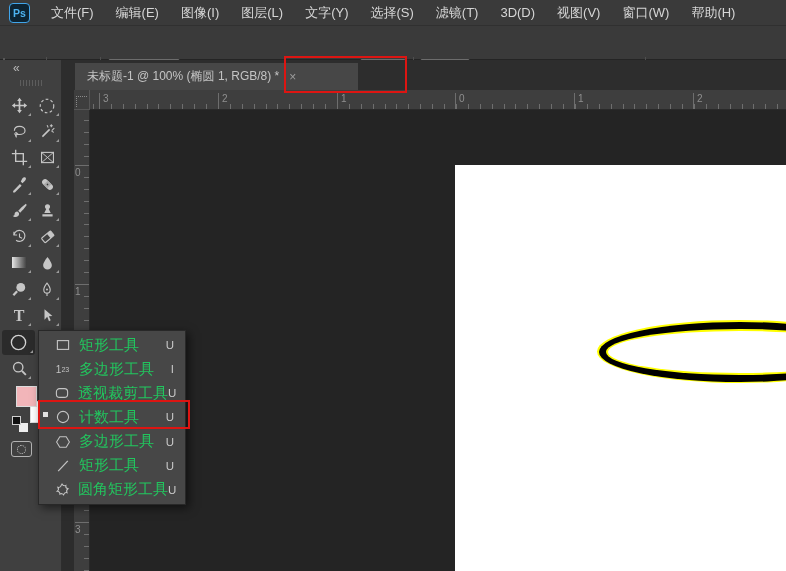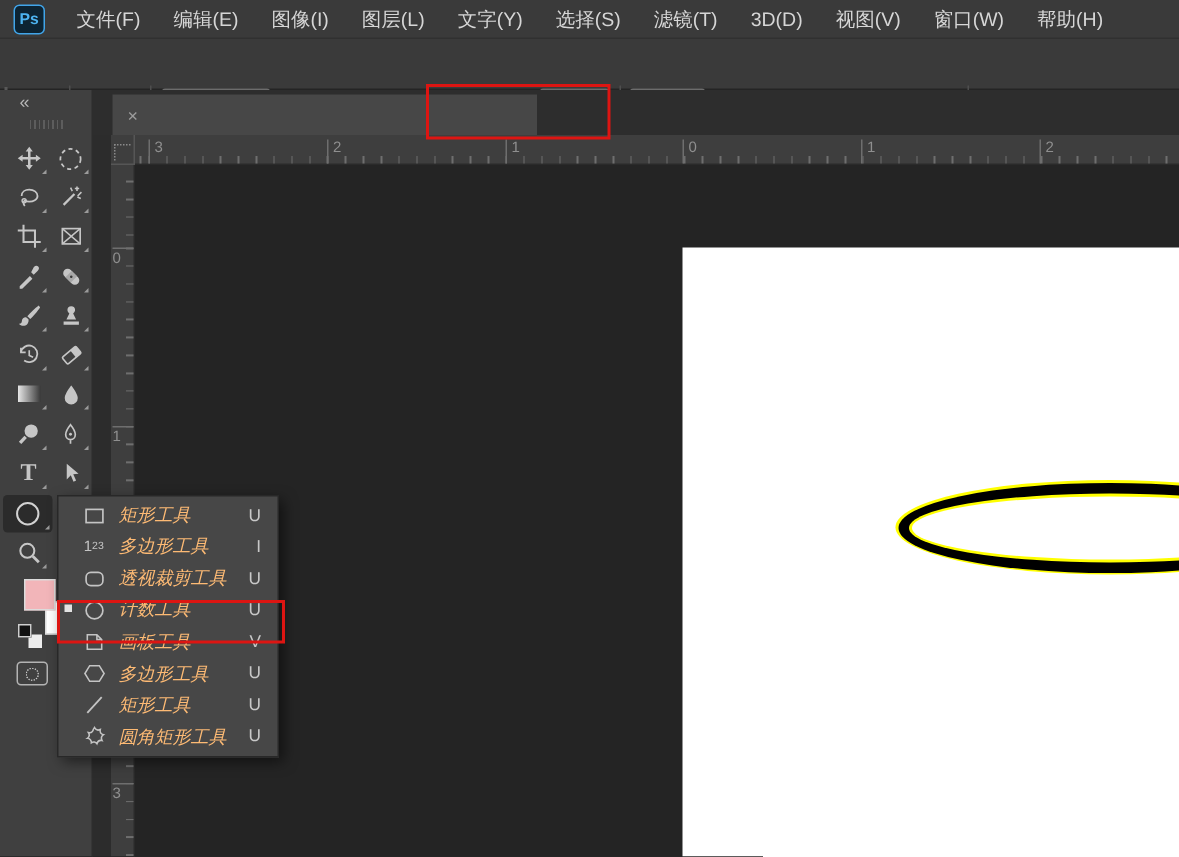--- a/index.html
+++ b/index.html
@@ -122,21 +122,21 @@
   .shape-ellipse .yellow2 { position:absolute; inset:8.5px; border-radius:50%; background:#ffff00; }
   .shape-ellipse .white { position:absolute; inset:10.5px; border-radius:50%; background:#ffffff; }
 
   
   .flyout { position:absolute; left:38px; top:330px; width:148px; height:175px; z-index:40;
     background:#474747; border:1px solid #282828; box-shadow:3px 3px 9px rgba(0,0,0,.55);
     display:flex; flex-direction:column; padding:2px 0; }
   .flyout .row { position:relative; flex:1; display:flex; align-items:center; padding-left:15px; }
   .flyout .ficon { width:17px; height:17px; margin-right:8px; display:flex; align-items:center; justify-content:center;
     color:#c4c4c4; font-size:10px; }
-  .flyout .flabel { font-size:12px; color:#fdba74; white-space:nowrap;font-style:italic; }
+  .flyout .flabel { font-size:15px; color:#22c55e; white-space:nowrap; }
   .flyout .fkey { margin-left:auto; margin-right:11px; font-size:11.5px; color:#c8c8c8; }
   .tool-dot { position:absolute; left:4px; top:7px; width:5px; height:5px; background:#e2e2e2; }
 
   svg { display:block; }
   sub,sup { font-size:7px; }
 </style>
 </head>
 <body>
 
 <div class="menubar">
@@ -389,20 +389,21 @@
     <span class="w"></span>
       <span class="b"></span>
   </div>
   <div class="quickmask">
     <span class="dot-circle"></span>
   </div>
 </div>
 
 <div class="tabbar">
   <div class="doc-tab">
+    <span class="title">未标题-1 @ 100% (椭圆 1, RGB/8) *</span>
     <span class="close">×</span>
   </div>
 </div>
 
 <div class="ruler-row">
   <div class="ruler-corner"></div>
   <div class="h-ruler">
     <div class="ticks"></div>
     <span class="rlabel" style="left:9px">3</span>
     <span class="rlabel" style="left:128px">2</span>
@@ -461,29 +462,20 @@
         <svg width="16" height="16" viewBox="0 0 20 20">
           <circle cx="10" cy="10" r="7" fill="none" stroke="#c4c4c4" stroke-width="1.4"></circle>
         </svg>
       </span>
     <span class="flabel">计数工具</span>
     <span class="fkey">U</span>
   </div>
   <div class="row">
     <span class="ficon">
         <svg width="16" height="16" viewBox="0 0 20 20">
-          <path d="M4 4 H12 L16 8 V16 H4 Z M12 4 V8 H16" fill="none" stroke="#c4c4c4" stroke-width="1.3"></path>
-        </svg>
-      </span>
-    <span class="flabel">画板工具</span>
-    <span class="fkey">V</span>
-  </div>
-  <div class="row">
-    <span class="ficon">
-        <svg width="16" height="16" viewBox="0 0 20 20">
           <polygon points="6,3.5 14,3.5 18,10 14,16.5 6,16.5 2,10" fill="none" stroke="#c4c4c4" stroke-width="1.3"></polygon>
         </svg>
       </span>
     <span class="flabel">多边形工具</span>
     <span class="fkey">U</span>
   </div>
   <div class="row">
     <span class="ficon">
         <svg width="16" height="16" viewBox="0 0 20 20">
           <path d="M4 16.5 L16 3.5" stroke="#c4c4c4" stroke-width="1.5"></path>

